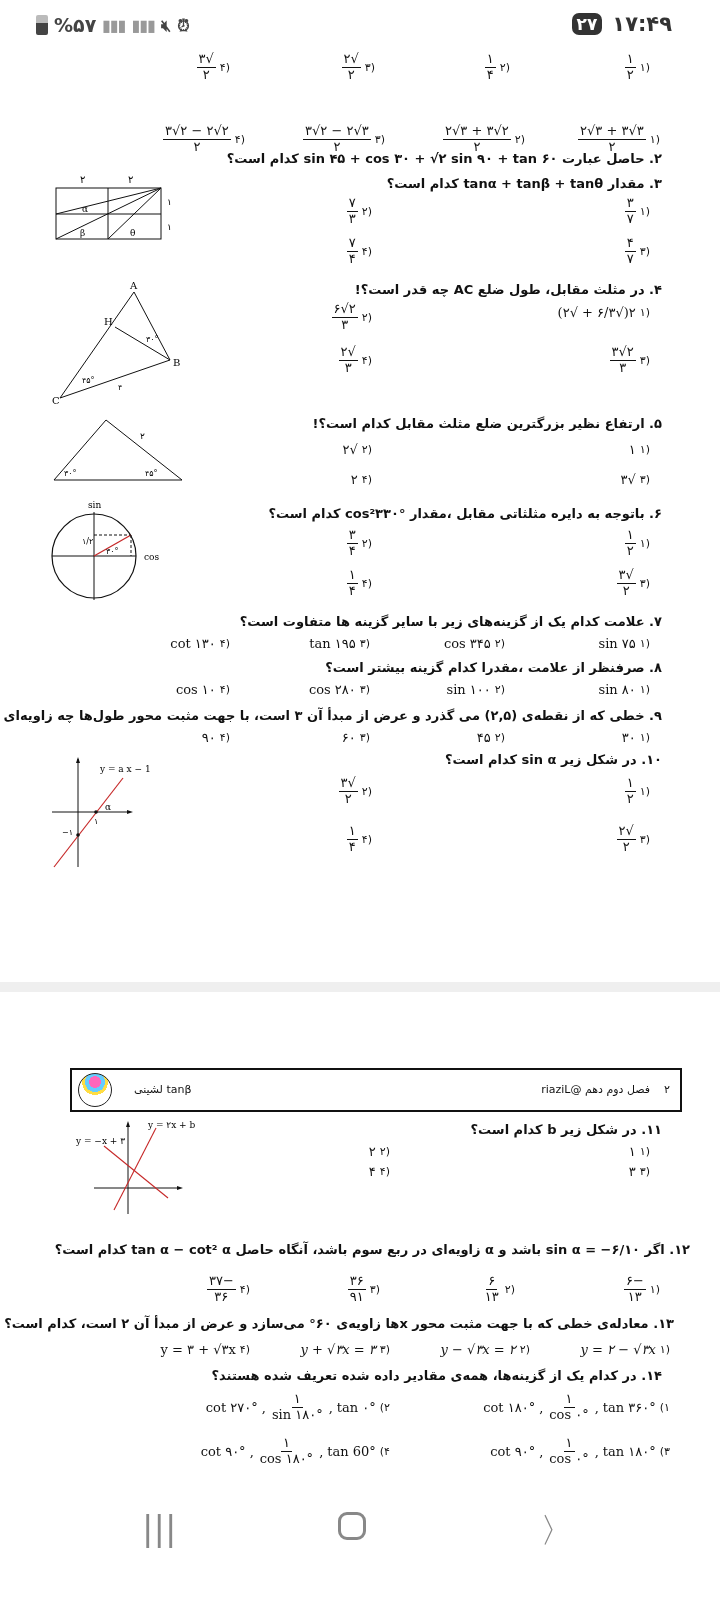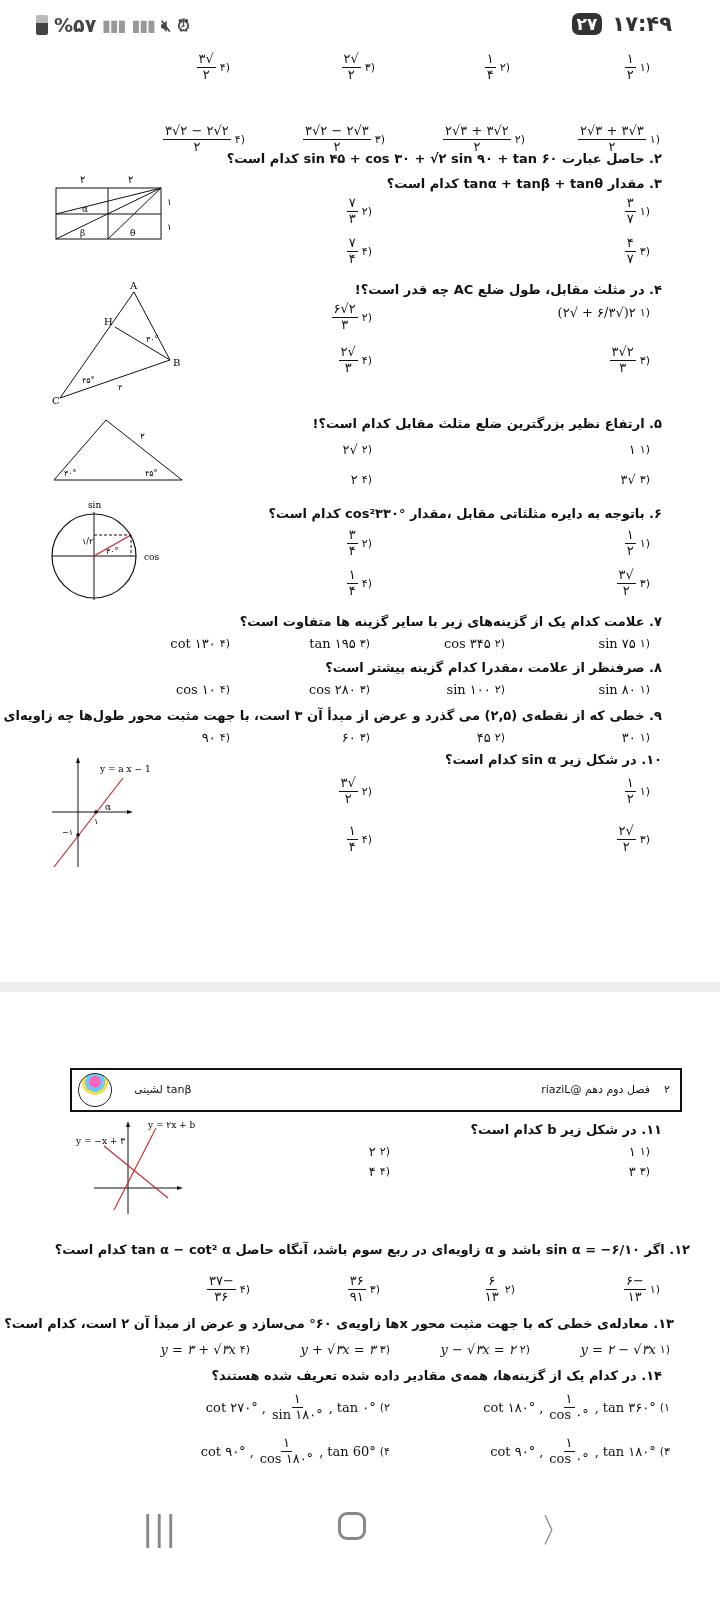--- a/index.html
+++ b/index.html
@@ -426,21 +426,21 @@
   <div class="opt" style="right:190px; top:1342px;">
       <span class="lbl">(۲</span>
       <span style="font-style:italic;">y − √۳x = ۲</span>
     </div>
   <div class="opt" style="right:330px; top:1342px;">
       <span class="lbl">(۳</span>
       <span style="font-style:italic;text-align:right;">y + √۳x = ۳</span>
     </div>
   <div class="opt" style="right:470px; top:1342px;">
       <span class="lbl">(۴</span>
-      <span style="font-style:italic;">y = ۳ + √۳x</span>
+      <span style="">y = ۳ + √۳x</span>
     </div>
 
   <div class="q" style="right:58px; top:1368px;">۱۴. در کدام یک از گزینه‌ها، همه‌ی مقادیر داده شده تعریف شده هستند؟</div>
   <div class="opt" style="right:50px; top:1392px; direction:ltr;text-align:center;"><span>cot ۱۸۰°</span>,<span class="frac">
         <span class="num">۱</span>
         <span class="den">cos ۰°</span>
       </span>,<span>tan ۳۶۰°</span><span class="lbl">(۱</span></div>
   <div class="opt" style="right:330px; top:1392px; direction:ltr;"><span>cot ۲۷۰°</span>,<span class="frac">
         <span class="num">۱</span>
         <span class="den">sin ۱۸۰°</span>

